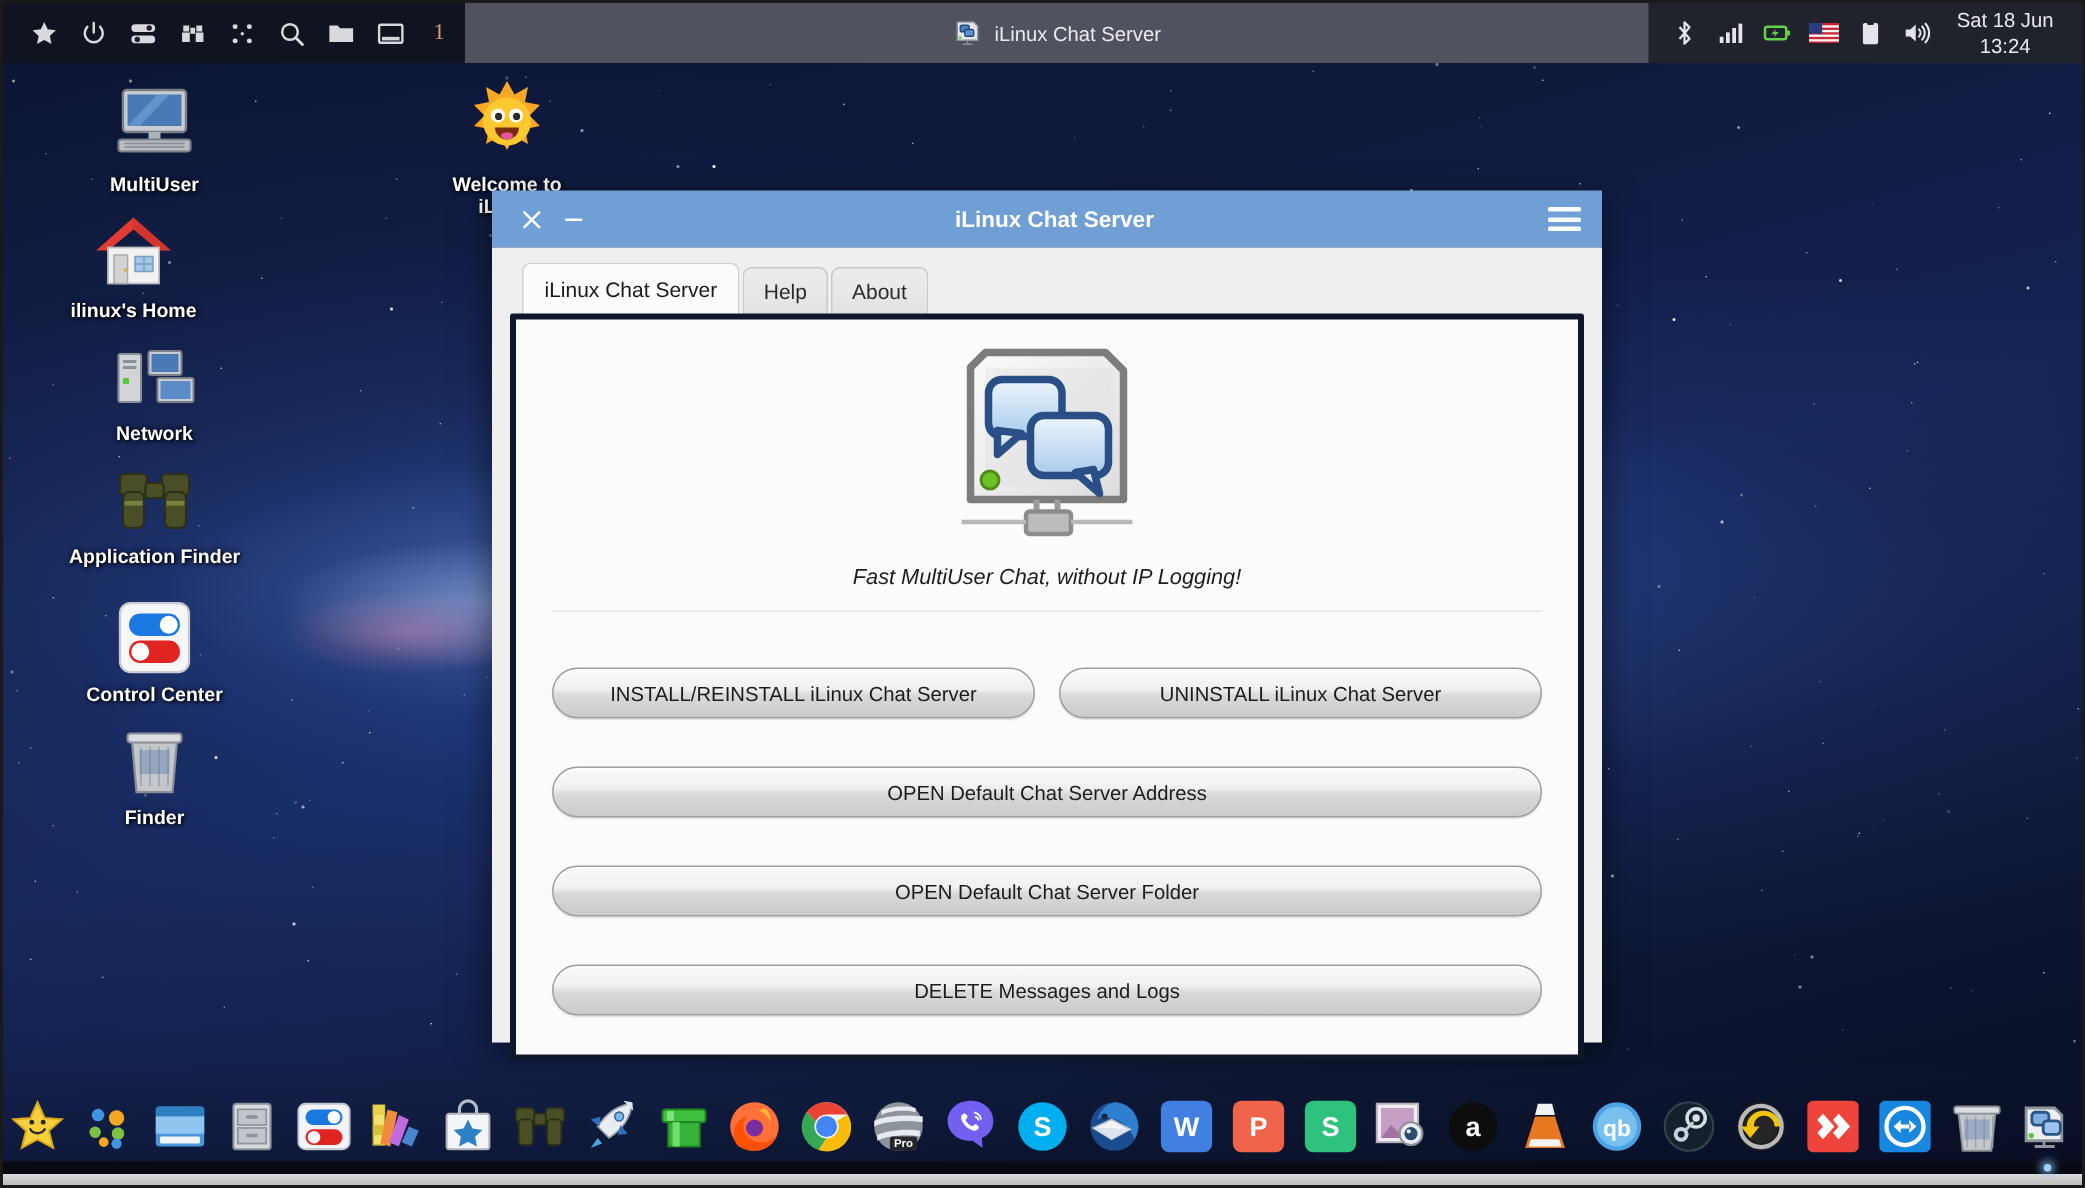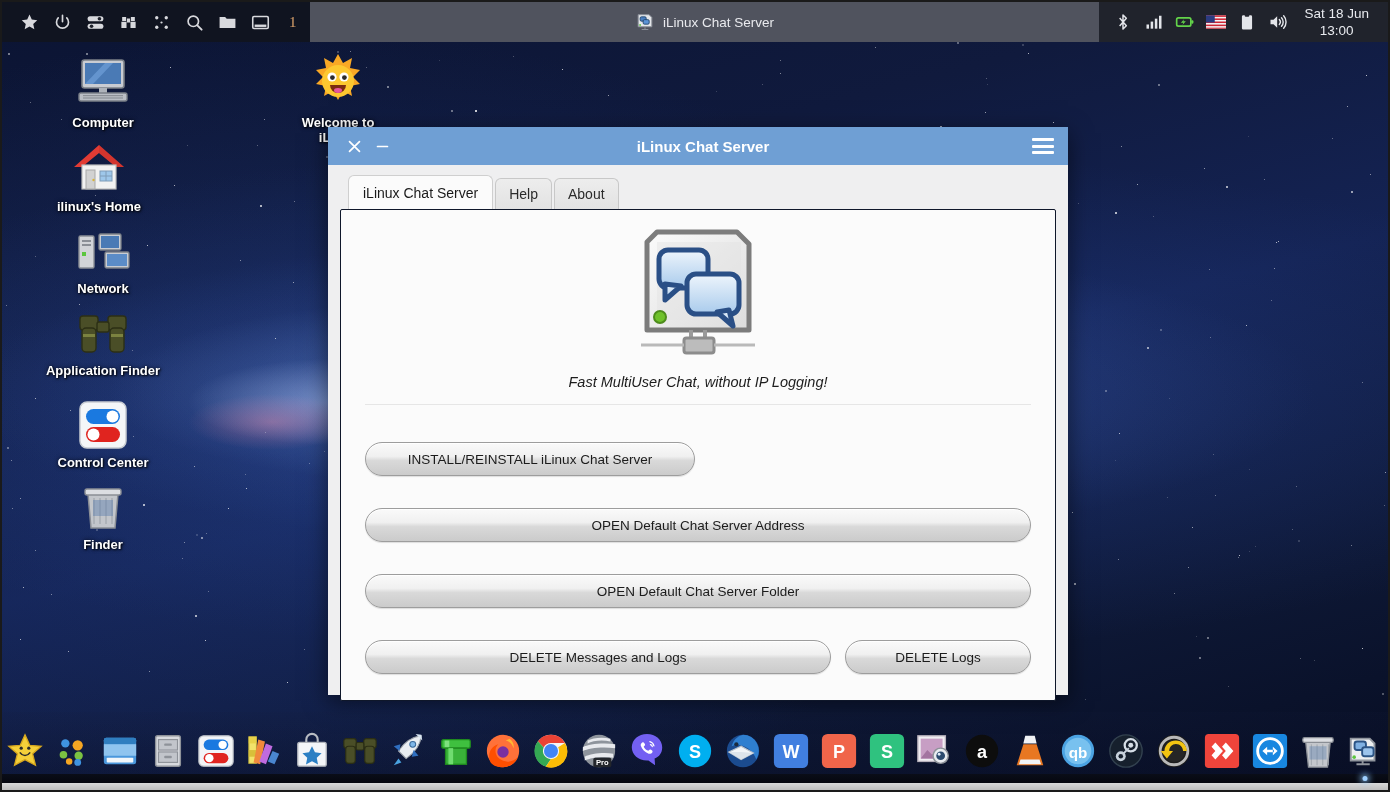--- a/index.html
+++ b/index.html
@@ -91,21 +91,21 @@
   }
   #tabs { display: flex; align-items: flex-end; gap: 2px; padding-left: 8px; }
   .tab {
     padding: 7px 13px 8px; font-size: 14px; color: #2b2b2b; cursor: pointer;
     border: 1px solid #c8c8c8; border-bottom: none;
     border-radius: 6px 6px 0 0; background: linear-gradient(#ededed, #e2e2e2);
   }
   .tab.active { background: #fbfbfb; color: #1a1a1a; padding: 9px 14px 9px; border-color: #cfcfcf; }
 
   #panel-content {
-    flex: 1; background: #fbfbfb; border: 1px solid #0f172a; border-radius: 2px;
+    flex: 1; background: #fbfbfb; border: 4px solid #0f172a; border-radius: 2px;
     margin-top: -1px; padding: 12px 18px 14px; display: flex; flex-direction: column;
   }
 
   #logo-area { display: flex; justify-content: center; padding: 6px 0 2px; }
   #tagline {
     text-align: center; font-style: italic; font-size: 14.5px; color: #1d1d1d;
     padding: 12px 0 14px; border-bottom: 1px solid #e6e6e6; margin: 0 6px;
   }
 
   .btnrow { display: flex; gap: 16px; padding: 12px 6px; }
@@ -425,23 +425,23 @@
             <rect x="10" y="5" width="36" height="21" fill="#4a7ab5"></rect>
             <path fill="#6fa0d8" opacity=".7" d="M10 26 L30 5 h8 L18 26z"></path>
             <rect x="24" y="30" width="8" height="5" fill="#aeb3ba"></rect>
             <rect x="4" y="35" width="48" height="8" rx="2" fill="#b9bdc4" stroke="#7b8088" stroke-width="1.4"></rect>
             <g fill="#8c9097">
               <rect x="8" y="37" width="40" height="1.2"></rect>
               <rect x="8" y="39.4" width="40" height="1.2"></rect>
             </g>
           </svg>
         </div>
-        <div class="dlabel">Computer</div>
-      </div>
-      <div class="desk-icon" style="left: 27px; top: 136px;">
+        <div class="dlabel">MultiUser</div>
+      </div>
+      <div class="desk-icon" style="left: 17px; top: 136px;">
         <div class="glyph">
           <svg width="54" height="52" viewBox="0 0 54 52">
             <path fill="#e23b34" d="M27 3 L52 25 H44 L27 11 L10 25 H2 Z"></path>
             <path fill="#b82c26" d="M27 3 L52 25 H44 L27 11z" opacity=".35"></path>
             <rect x="10" y="23" width="34" height="24" fill="#f2f2f2" stroke="#bdbdbd" stroke-width="1.2"></rect>
             <rect x="14" y="28" width="9" height="19" fill="#d2d2d2" stroke="#a8a8a8" stroke-width="1"></rect>
             <circle cx="21.5" cy="38" r="1.2" fill="#d8b43a"></circle>
             <rect x="28" y="29" width="12" height="10" fill="#9ec7ea" stroke="#7e9cb8" stroke-width="1"></rect>
             <path stroke="#7e9cb8" d="M34 29v10M28 34h12"></path>
           </svg>
@@ -614,21 +614,21 @@
       <svg class="tray-icon" viewBox="0 0 24 24">
           <path fill="#e3e5ea" d="M7.5 4h9a1.6 1.6 0 0 1 1.6 1.6v14A1.6 1.6 0 0 1 16.5 21h-9a1.6 1.6 0 0 1-1.6-1.6v-14A1.6 1.6 0 0 1 7.5 4z"></path>
           <rect x="9.3" y="2.2" width="5.4" height="3.4" rx="1.2" fill="#20232c"></rect>
         </svg>
       <svg class="tray-icon" viewBox="0 0 24 24">
           <path fill="#e3e5ea" d="M3 9.2h3.6L11 5.2v13.6l-4.4-4H3z"></path>
           <path fill="none" stroke="#e3e5ea" stroke-width="1.7" stroke-linecap="round" d="M13.6 9.1a4.2 4.2 0 0 1 0 5.8M16.2 6.8a7.7 7.7 0 0 1 0 10.4M18.8 4.6a11 11 0 0 1 0 14.8"></path>
         </svg>
       <div id="clock">
         <div>Sat 18 Jun</div>
-        <div>13:00</div>
+        <div>13:24</div>
       </div>
     </div>
   </div>
 
   <div id="window">
     <div id="titlebar">
       <div class="tb-btn">
         <svg width="17" height="17" viewBox="0 0 24 24">
             <path stroke="#fff" stroke-width="2.4" stroke-linecap="round" d="M5 5l14 14M19 5L5 19"></path>
           </svg>
@@ -676,32 +676,32 @@
             <path stroke="#9a9a9a" stroke-width="4" d="M52 102v9M66 102v9"></path>
             <rect x="45" y="110" width="30" height="15" rx="2.5" fill="#bcbcbc" stroke="#8c8c8c" stroke-width="3"></rect>
             <path stroke="#b9b9b9" stroke-width="3" d="M2 117h43M75 117h41"></path>
           </svg>
         </div>
 
         <div id="tagline">Fast MultiUser Chat, without IP Logging!</div>
 
         <div class="btnrow r2">
           <button class="gbtn half">INSTALL/REINSTALL iLinux Chat Server</button>
+          <button class="gbtn half">UNINSTALL iLinux Chat Server</button>
         </div>
 
         <div class="btnrow r3">
           <button class="gbtn full">OPEN Default Chat Server Address</button>
         </div>
         <div class="btnrow r4">
           <button class="gbtn full">OPEN Default Chat Server Folder</button>
         </div>
 
         <div class="btnrow r5">
           <button class="gbtn third-b">DELETE Messages and Logs</button>
-          <button class="gbtn third-c">DELETE Logs</button>
         </div>
       </div>
     </div>
   </div>
 
   <div id="dock">
     <div id="dock-strip"></div>
   <div class="dock-item" title="Applications">
         <svg width="38" height="38" viewBox="0 0 40 40">
           <path fill="#f5d03a" stroke="#d8a81e" stroke-width="1.4" d="M20 3l5 11 12 1-9 8 3 12-11-6-11 6 3-12-9-8 12-1z"></path>

